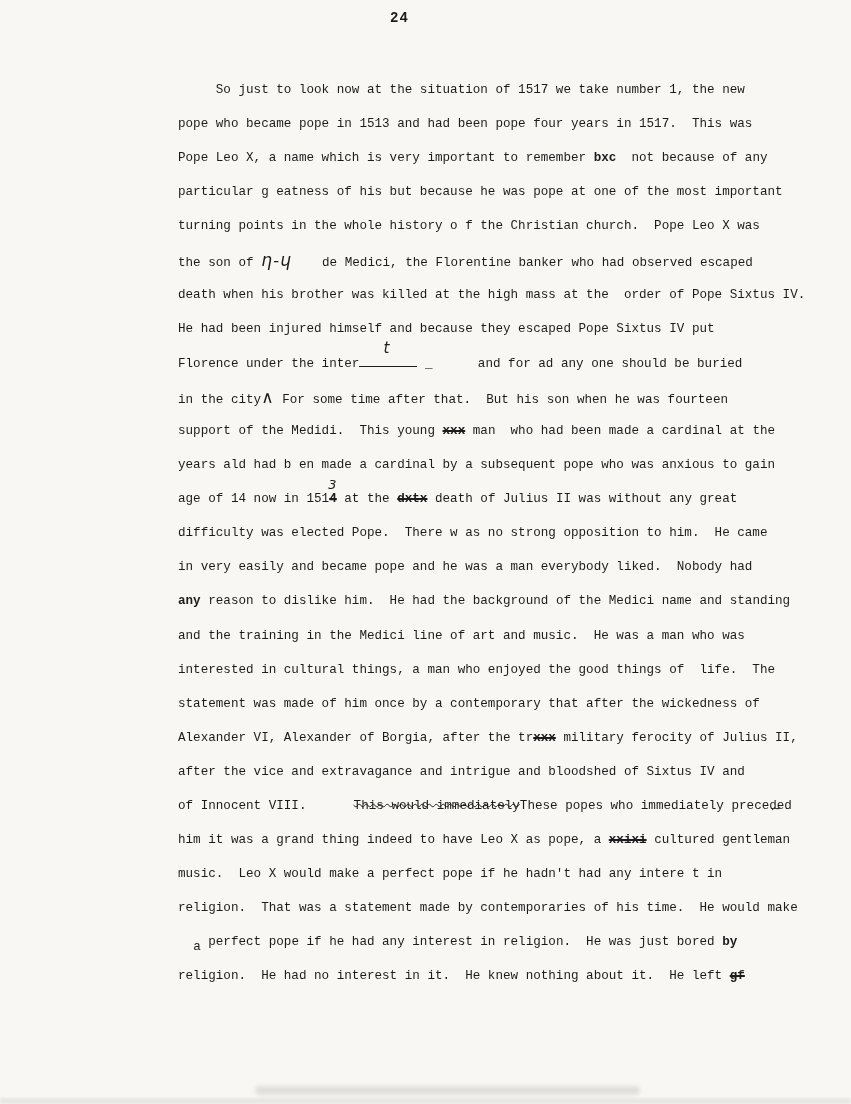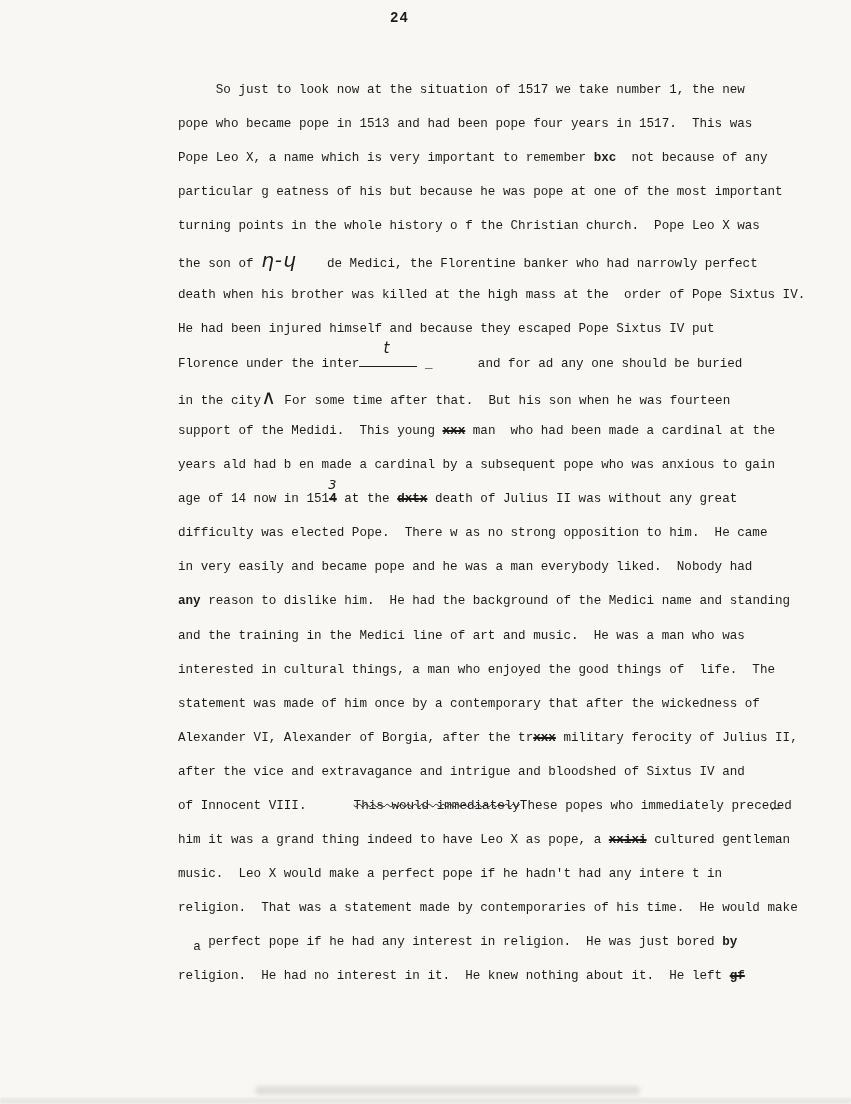--- a/index.html
+++ b/index.html
@@ -38,21 +38,21 @@
   }
   .hstrike{
     text-decoration:line-through;
     text-decoration-style:wavy;
     text-decoration-thickness:1px;
     margin-left:32px;
   }
   .hand{
     font-family:"DejaVu Sans",sans-serif;
     font-style:italic;
-    font-size:20px;
+    font-size:17px;
     letter-spacing:1px;
   }
   .corr{
     position:relative;
     text-decoration:line-through;
     text-decoration-thickness:1.5px;
     font-weight:bold;
   }
   .blank{
     display:inline-block;width:58px;height:13px;
@@ -88,21 +88,21 @@
 <body>
 
 <div class="page">
   <div class="page-number">24</div>
   <div class="lines">
       <div class="line"><span class="seg plain">     So just to look now at the situation of 1517 we take number 1, the new</span></div>
       <div class="line"><span class="seg plain">pope who became pope in 1513 and had been pope four years in 1517.  This was</span></div>
       <div class="line"><span class="seg plain">Pope Leo X, a name which is very important to remember </span><span class="seg over">bxc</span><span class="seg plain">  not because of any</span></div>
       <div class="line"><span class="seg plain">particular g eatness of his but because he was pope at one of the most important</span></div>
       <div class="line"><span class="seg plain">turning points in the whole history o f the Christian church.  Pope Leo X was</span></div>
-      <div class="line"><span class="seg plain">the son of </span><span class="seg hand">η-ɥ</span><span class="seg plain">    de Medici, the Florentine banker who had narrowly perfect</span></div>
+      <div class="line"><span class="seg plain">the son of </span><span class="seg hand">η-ɥ</span><span class="seg plain">    de Medici, the Florentine banker who had observed escaped</span></div>
       <div class="line"><span class="seg plain">death when his brother was killed at the high mass at the  order of Pope Sixtus IV.</span></div>
       <div class="line"><span class="seg plain">He had been injured himself and because they escaped Pope Sixtus IV put</span></div>
       <div class="line"><span class="seg plain">Florence under the inter</span><span class="seg blank"><span class="above">t</span></span><span class="seg plain"> _      and for ad any one should be buried</span></div>
       <div class="line"><span class="seg plain">in the city</span><span class="seg hand">∧</span><span class="seg plain"> For some time after that.  But his son when he was fourteen</span></div>
       <div class="line"><span class="seg plain">support of the Medidi.  This young </span><span class="seg xover">xxx</span><span class="seg plain"> man  who had been made a cardinal at the</span></div>
       <div class="line"><span class="seg plain">years ald had b en made a cardinal by a subsequent pope who was anxious to gain</span></div>
       <div class="line"><span class="seg plain">age of 14 now in 151</span><span class="seg corr">4<span class="above">3</span></span><span class="seg plain"> at the </span><span class="seg xover">dxtx</span><span class="seg plain"> death of Julius II was without any great</span></div>
       <div class="line"><span class="seg plain">difficulty was elected Pope.  There w as no strong opposition to him.  He came</span></div>
       <div class="line"><span class="seg plain">in very easily and became pope and he was a man everybody liked.  Nobody had</span></div>
       <div class="line"><span class="seg over">any</span><span class="seg plain"> reason to dislike him.  He had the background of the Medici name and standing</span></div>

